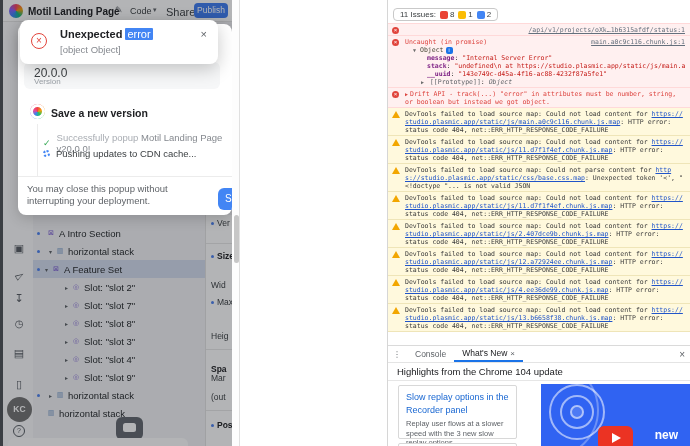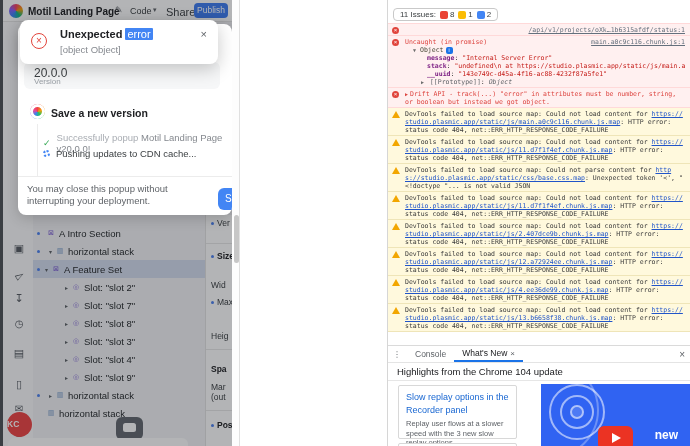--- a/index.html
+++ b/index.html
@@ -24,21 +24,21 @@
   .tbi:nth-of-type(4){top:293px}.tbi:nth-of-type(5){top:323px}.tbi:nth-of-type(6){top:354px}
   .tbi:nth-of-type(7){top:378px}.tbi:nth-of-type(8){top:399px}
   .k-screens-icon::before{content:"▣"}
   .k-plane-icon::before{content:"▻";display:inline-block;transform:rotate(-32deg)}
   .k-download-icon::before{content:"↧"}
   .k-history-icon::before{content:"◷";font-size:10px}
   .k-notes-icon::before{content:"▤"}
   .k-docs-icon::before{content:"▯"}
   .k-chat-icon::before{content:"✉";font-size:10px}
   .k-help-icon::before{content:"?";display:inline-block;width:10px;height:10px;line-height:10px;border:1px solid #565b62;border-radius:50%;font-size:7px}
-  .avatar{position:absolute;left:7px;top:412px;width:25px;height:25px;border-radius:50%;background:#ef4444;color:#fff;font-size:8.5px;font-weight:700;line-height:25px;text-align:left;z-index:1}
+  .avatar{position:absolute;left:7px;top:397px;width:25px;height:25px;border-radius:50%;background:#737373;color:#fff;font-size:8.5px;font-weight:700;line-height:25px;text-align:center;z-index:1}
 
   .tree{position:absolute;left:33px;top:224px;width:172px;z-index:1}
   .trow{position:relative;height:18px;display:flex;align-items:center;font-size:9.5px;color:#26292c;white-space:nowrap;overflow:hidden}
   .trow.k-sel{background:#d4ddef}
   .k-d1{padding-left:13px}.k-d2{padding-left:9px}.k-d3{padding-left:29px}
   .trow.k-bold .tlb{font-weight:700}
   .dot{position:absolute;left:4px;top:7.5px;width:3px;height:3px;border-radius:50%;background:#4d82f0}
   .arr{width:9px;color:#5f6368;font-size:6px;text-align:center;flex:0 0 9px}
   .k-down::before{content:"▾"}.k-right::before{content:"▸"}
   .tic{width:10px;flex:0 0 10px;font-size:7px;text-align:center}
@@ -280,21 +280,21 @@
         <div class="plabel" style="top: 116px;">
 
           <span>Heig</span>
         </div>
 
         <div class="plabel k-bold" style="top: 149px;">
 
           <span>Spa</span>
         </div>
 
-        <div class="plabel" style="top: 167px;">
+        <div class="plabel" style="top: 158px;">
 
           <span>Mar</span>
         </div>
 
         <div class="plabel" style="top: 177px;">
 
           <span>(out</span>
         </div>
 
         <div class="plabel k-bold" style="top: 205px;">

